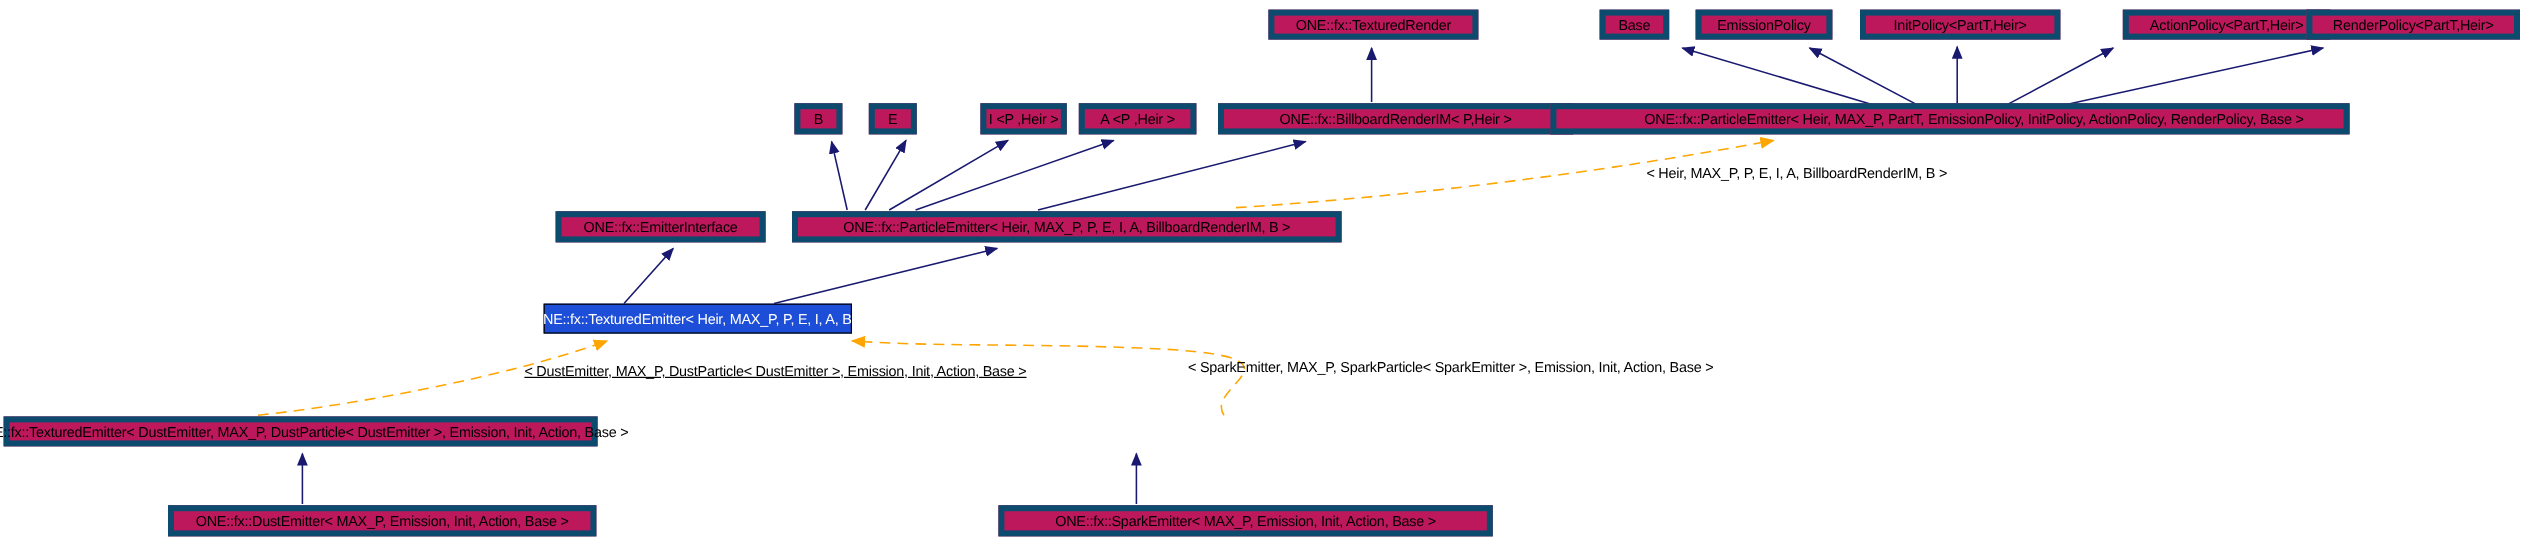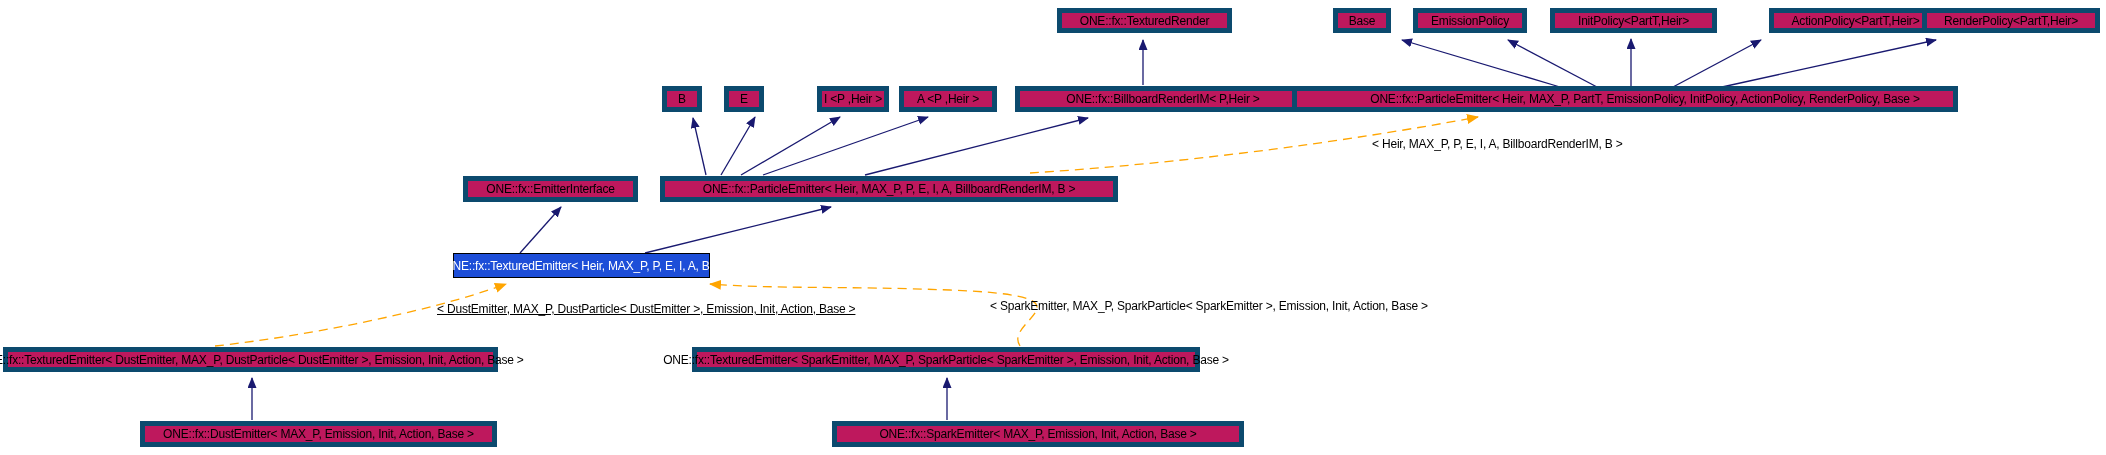--- a/index.html
+++ b/index.html
@@ -88,21 +88,20 @@
   <div class="node" style="left:899px;top:86px;width:98px;">A &lt;P ,Heir &gt;</div>
   <div class="node" style="left:1015px;top:86px;width:296px;">ONE::fx::BillboardRenderIM&lt; P,Heir &gt;</div>
   <div class="node" style="left:1292px;top:86px;width:666px;padding-left:40px;">ONE::fx::ParticleEmitter&lt; Heir, MAX_P, PartT, EmissionPolicy, InitPolicy, ActionPolicy, RenderPolicy, Base &gt;</div>
 
   <div class="node" style="left:463px;top:176px;width:175px;">ONE::fx::EmitterInterface</div>
   <div class="node" style="left:660px;top:176px;width:458px;">ONE::fx::ParticleEmitter&lt; Heir, MAX_P, P, E, I, A, BillboardRenderIM, B &gt;</div>
 
   <div class="node selected" style="left:453px;top:253px;width:257px;height:25px;">ONE::fx::TexturedEmitter&lt; Heir, MAX_P, P, E, I, A, B &gt;</div>
 
   <div class="node" style="left:3px;top:347px;width:495px;height:25px;">ONE::fx::TexturedEmitter&lt; DustEmitter, MAX_P, DustParticle&lt; DustEmitter &gt;, Emission, Init, Action, Base &gt;</div>
-  <div class="node" style="left:692px;top:347px;width:508px;height:25px;">ONE::fx::TexturedEmitter&lt; SparkEmitter, MAX_P, SparkParticle&lt; SparkEmitter &gt;, Emission, Init, Action, Base &gt;</div>
 
   <div class="node" style="left:140px;top:421px;width:357px;">ONE::fx::DustEmitter&lt; MAX_P, Emission, Init, Action, Base &gt;</div>
   <div class="node" style="left:832px;top:421px;width:412px;text-align:center;">ONE::fx::SparkEmitter&lt; MAX_P, Emission, Init, Action, Base &gt;</div>
 
   <div class="edge-label" style="left:1372px;top:137px;">&lt; Heir, MAX_P, P, E, I, A, BillboardRenderIM, B &gt;</div>
   <div class="edge-label" style="left:437px;top:302px;text-decoration:underline;">&lt; DustEmitter, MAX_P, DustParticle&lt; DustEmitter &gt;, Emission, Init, Action, Base &gt;</div>
   <div class="edge-label" style="left:990px;top:299px;">&lt; SparkEmitter, MAX_P, SparkParticle&lt; SparkEmitter &gt;, Emission, Init, Action, Base &gt;</div>
 
 </div>
 

